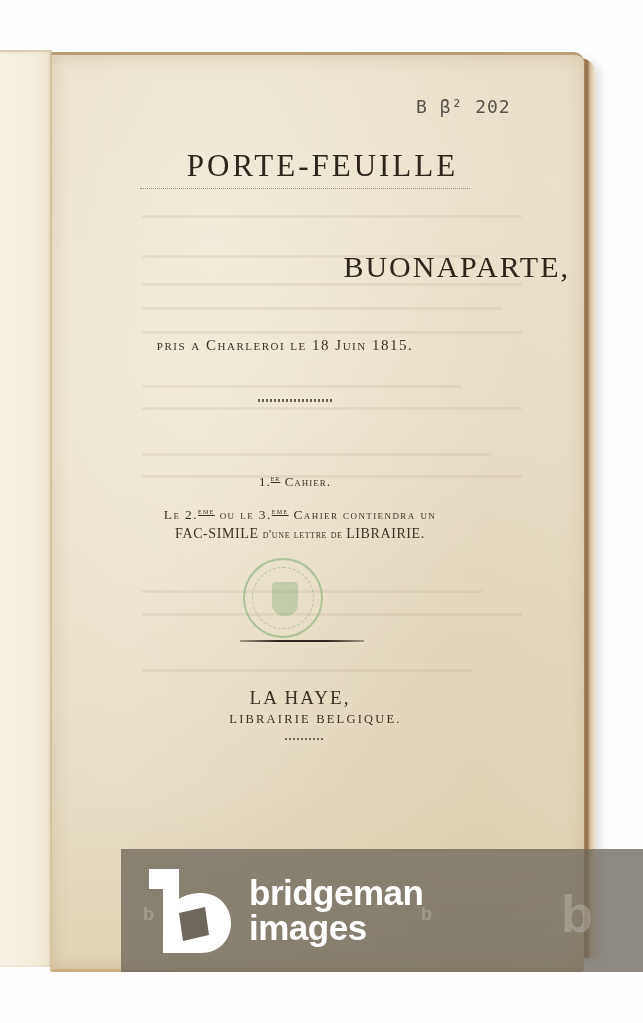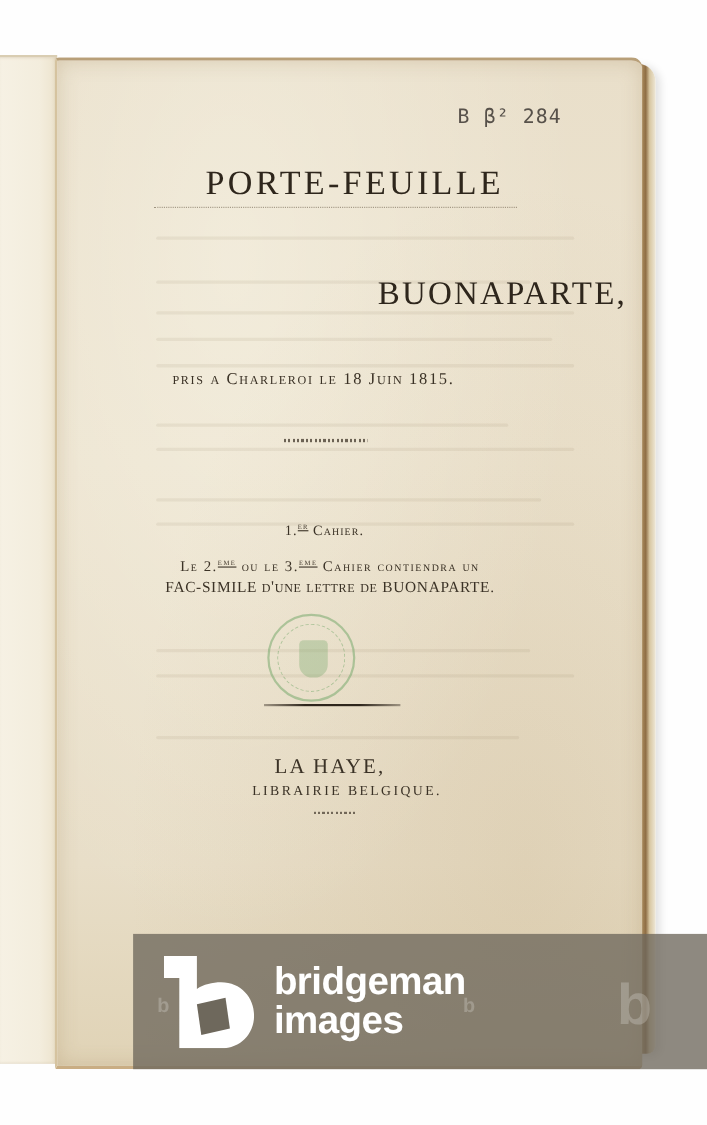--- a/index.html
+++ b/index.html
@@ -245,37 +245,37 @@
     <div class="bleed" style="top:276px;"></div>
     <div class="bleed" style="top:330px; width:320px;"></div>
     <div class="bleed" style="top:352px;"></div>
     <div class="bleed" style="top:398px; width:350px;"></div>
     <div class="bleed" style="top:420px;"></div>
     <div class="bleed" style="top:535px; width:340px;"></div>
     <div class="bleed" style="top:558px;"></div>
     <div class="bleed" style="top:614px; width:330px;"></div>
   </div>
 
-  <div class="shelfmark">B β² 284</div>
+  <div class="shelfmark">B β² 202</div>
 
   <div class="text title-main">PORTE-FEUILLE</div>
   <div class="title-rule"></div>
   <div class="text title-name">BUONAPARTE,</div>
   <div class="text subtitle">pris a Charleroi le 18 Juin 1815.</div>
 
   <div class="ornament-rule"></div>
 
   <div class="text cahier">
     <span>1.</span><sup>er</sup>
     <span>Cahier.</span>
   </div>
 
   <div class="text note1"><span>Le 2.</span><sup>eme</sup><span> ou le 3.</span><sup>eme</sup><span> Cahier contiendra un</span></div>
 
-  <div class="text note2"><span>FAC-SIMILE </span><span style="font-variant: small-caps; font-size: 15px; margin-top: 14px;">d'une lettre de </span><span>BUONAPARTE.</span></div>
+  <div class="text note2"><span>FAC-SIMILE </span><span style="font-variant: small-caps; font-size: 12px; margin-top: 14px;">d'une lettre de </span><span>LIBRAIRIE.</span></div>
 
   <div class="stamp">
     <div class="stamp-crest"></div>
   </div>
 
   <div class="thick-rule"></div>
 
   <div class="text place">LA HAYE,</div>
   <div class="text publisher">LIBRAIRIE BELGIQUE.</div>
   <div class="small-orn"></div>

